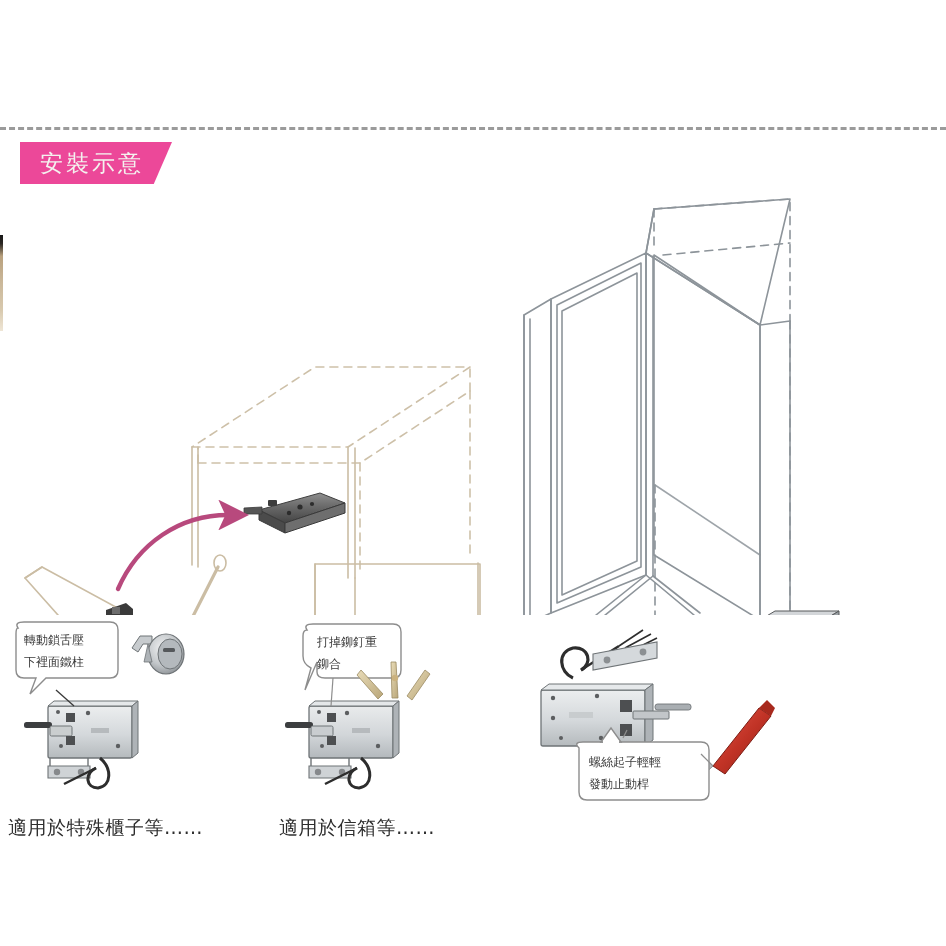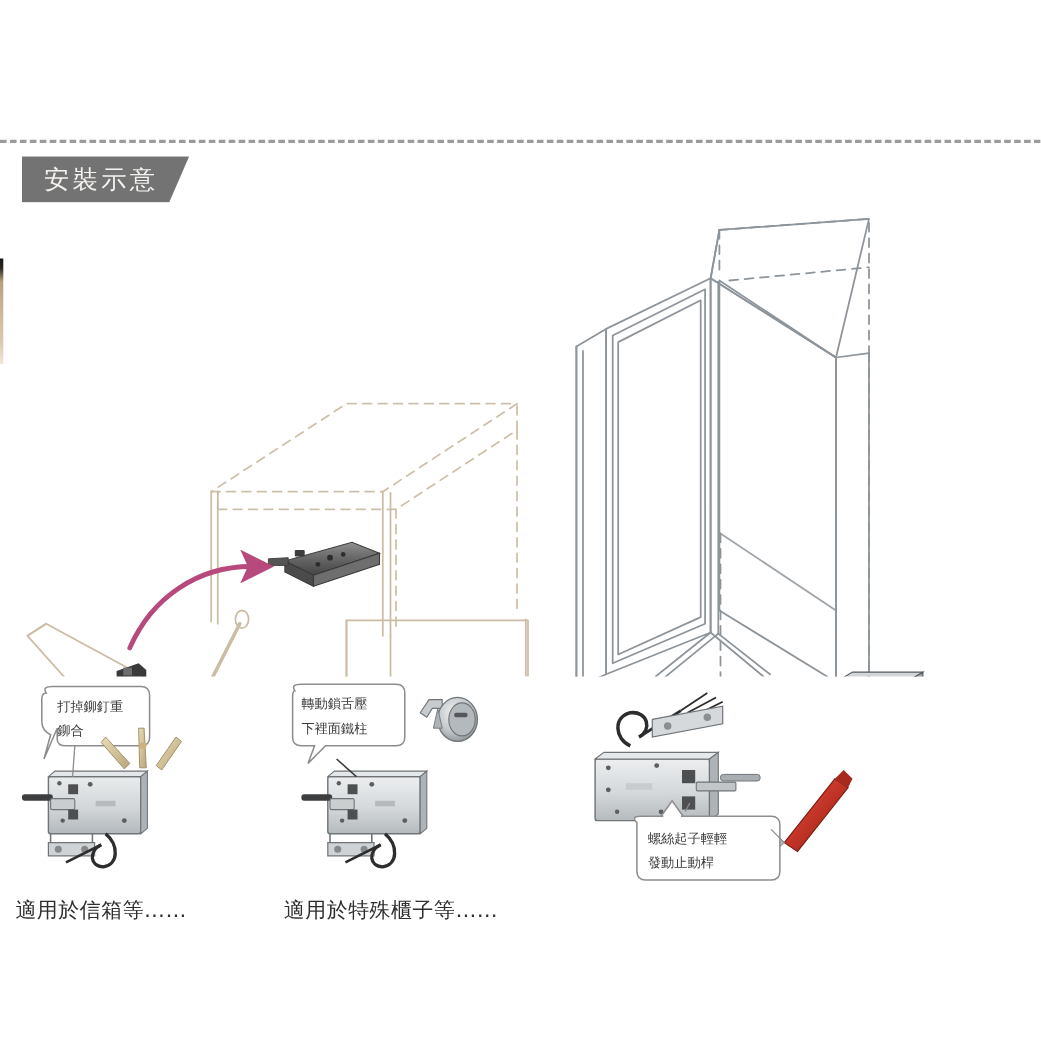--- a/index.html
+++ b/index.html
@@ -13,21 +13,21 @@
   
   .edge-artifact{position:absolute;left:0;top:235px;width:3px;height:96px;
     background:linear-gradient(180deg,#171717 0%,#2b2723 9%,#b9a17e 22%,#cbb89a 50%,#d8c9ae 78%,#efe6d6 100%);}
 
   
   .dashed-rule{position:absolute;left:0;top:127px;width:946px;height:0;
     border-top:3px dashed #9b9b9b;}
 
   
   .banner{position:absolute;left:20px;top:142px;height:42px;width:152px;
-    background:#737373;display:flex;align-items:center;justify-content:center;
+    background:#ec4899;display:flex;align-items:center;justify-content:center;
     clip-path:polygon(0 0,100% 0,88% 100%,0 100%);
     box-shadow:0 2px 3px rgba(0,0,0,.18);}
   .banner-text{color:#f4f2ef;font-size:23px;letter-spacing:3px;
     font-family:"DejaVu Sans","Liberation Sans",sans-serif;
     transform:translateX(-4px);}
 
   
   .illus{position:absolute;left:0;top:195px;width:946px;height:420px;}
   .illus svg{display:block;}
 
@@ -207,75 +207,20 @@
         <rect x="546" y="428" width="20" height="5" rx="2" fill="#55585b"></rect>
         <circle cx="540" cy="428" r="3.2" fill="#6b6e71"></circle>
       </g>
 
       <path d="M556 450 C 608 486, 676 474, 716 441" stroke="#7ea890" stroke-width="5" fill="none" stroke-linecap="round" marker-end="url(#greenHead)"></path>
     </svg>
   </div>
 
   <div class="panels">
 
-    <div class="panel panel-1">
-      <svg width="250" height="200" viewBox="0 0 250 200" xmlns="http://www.w3.org/2000/svg">
-        <defs>
-          <linearGradient id="p1body" x1="0" y1="0" x2="0" y2="1">
-            <stop offset="0%" stop-color="#e9ebec"></stop>
-            <stop offset="55%" stop-color="#d2d6d9"></stop>
-            <stop offset="100%" stop-color="#b3b8bc"></stop>
-          </linearGradient>
-          <linearGradient id="pinG" x1="0" y1="0" x2="1" y2="1">
-            <stop offset="0%" stop-color="#e9dcb8"></stop>
-            <stop offset="100%" stop-color="#b9a679"></stop>
-          </linearGradient>
-        </defs>
-
-        <g>
-          <path d="M42 12 Q38 6 48 6 L128 6 Q136 6 136 14 L136 52 Q136 60 128 60 L60 60 Q52 60 52 54 L52 44 L40 72 L46 50 Q38 46 38 38 L38 18 Q38 12 42 12 Z" fill="#ffffff" stroke="#8d8d8d" stroke-width="1.4"></path>
-        </g>
-        <text class="callout-text" x="52" y="28" font-size="13" fill="#3b3b3b" font-family="DejaVu Sans, Liberation Sans, sans-serif">打掉鉚釘重</text>
-        <text class="callout-text" x="52" y="50" font-size="13" fill="#3b3b3b" font-family="DejaVu Sans, Liberation Sans, sans-serif">鉚合</text>
-
-        <g>
-          <path d="M96 52 L118 76 L113 81 L92 57 Z" fill="url(#pinG)" stroke="#9a8a62" stroke-width=".8"></path>
-          <path d="M131 44 L133 80 L127 80 L126 44 Z" fill="url(#pinG)" stroke="#9a8a62" stroke-width=".8"></path>
-          <path d="M160 52 L142 78 L147 82 L165 56 Z" fill="url(#pinG)" stroke="#9a8a62" stroke-width=".8"></path>
-          <circle cx="130" cy="60" r="3.2" fill="#cbb27f"></circle>
-        </g>
-
-        <g>
-          <rect x="44" y="88" width="84" height="52" rx="2" fill="url(#p1body)" stroke="#6f7477" stroke-width="1.3"></rect>
-          <path d="M44 88 L50 83 L134 83 L128 88 Z" fill="#e4e7e9" stroke="#6f7477" stroke-width="1"></path>
-          <path d="M128 88 L134 83 L134 135 L128 140 Z" fill="#aeb3b7" stroke="#6f7477" stroke-width="1"></path>
-          <rect x="20" y="104" width="28" height="6" rx="2.5" fill="#3c3e40"></rect>
-          <rect x="46" y="108" width="22" height="10" rx="1.5" fill="#c9cdd0" stroke="#6f7477" stroke-width="1"></rect>
-          <rect x="62" y="95" width="9" height="9" fill="#4d4f51"></rect>
-          <rect x="62" y="118" width="9" height="9" fill="#4d4f51"></rect>
-          <circle cx="54" cy="94" r="2" fill="#5c5e60"></circle>
-          <circle cx="82" cy="95" r="2.2" fill="#5c5e60"></circle>
-          <circle cx="57" cy="128" r="2" fill="#5c5e60"></circle>
-          <circle cx="113" cy="128" r="2.2" fill="#5c5e60"></circle>
-          <rect x="87" y="110" width="18" height="5" fill="#b6babd"></rect>
-
-          <path d="M44 148 L86 148 L86 160 L44 160 Z" fill="#cfd3d6" stroke="#6f7477" stroke-width="1.1"></path>
-          <circle cx="53" cy="154" r="3.2" fill="#86898c"></circle>
-          <circle cx="77" cy="154" r="3.2" fill="#86898c"></circle>
-          <path d="M46 140 L46 148 M84 140 L84 148" stroke="#6f7477" stroke-width="1.4"></path>
-
-          <path d="M96 140 C 108 150, 108 168, 94 170 C 82 170, 80 156, 92 150" stroke="#2d2d2d" stroke-width="3" fill="none"></path>
-          <path d="M92 150 L60 166" stroke="#2d2d2d" stroke-width="2.4" fill="none"></path>
-        </g>
-
-        <path d="M68 60 L66 88" stroke="#8d8d8d" stroke-width="1.2" fill="none"></path>
-      </svg>
-      <div class="panel-caption cap-1">適用於信箱等……</div>
-    </div>
-
     <div class="panel panel-2">
       <svg width="265" height="200" viewBox="0 0 265 200" xmlns="http://www.w3.org/2000/svg">
         <defs>
           <linearGradient id="p2body" x1="0" y1="0" x2="0" y2="1">
             <stop offset="0%" stop-color="#eceeef"></stop>
             <stop offset="55%" stop-color="#d4d8db"></stop>
             <stop offset="100%" stop-color="#b5babd"></stop>
           </linearGradient>
           <radialGradient id="camG" cx="40%" cy="35%" r="70%">
             <stop offset="0%" stop-color="#f0f1f2"></stop>
@@ -317,20 +262,75 @@
           <path d="M50 140 L50 148 M88 140 L88 148" stroke="#6f7477" stroke-width="1.4"></path>
           <path d="M100 140 C 112 150, 112 168, 98 170 C 86 170, 84 156, 96 150" stroke="#2d2d2d" stroke-width="3" fill="none"></path>
           <path d="M96 150 L64 166" stroke="#2d2d2d" stroke-width="2.4" fill="none"></path>
         </g>
 
         <path d="M56 72 L74 88" stroke="#3a3a3a" stroke-width="1.4" fill="none"></path>
       </svg>
       <div class="panel-caption cap-2">適用於特殊櫃子等……</div>
     </div>
 
+    <div class="panel panel-1">
+      <svg width="250" height="200" viewBox="0 0 250 200" xmlns="http://www.w3.org/2000/svg">
+        <defs>
+          <linearGradient id="p1body" x1="0" y1="0" x2="0" y2="1">
+            <stop offset="0%" stop-color="#e9ebec"></stop>
+            <stop offset="55%" stop-color="#d2d6d9"></stop>
+            <stop offset="100%" stop-color="#b3b8bc"></stop>
+          </linearGradient>
+          <linearGradient id="pinG" x1="0" y1="0" x2="1" y2="1">
+            <stop offset="0%" stop-color="#e9dcb8"></stop>
+            <stop offset="100%" stop-color="#b9a679"></stop>
+          </linearGradient>
+        </defs>
+
+        <g>
+          <path d="M42 12 Q38 6 48 6 L128 6 Q136 6 136 14 L136 52 Q136 60 128 60 L60 60 Q52 60 52 54 L52 44 L40 72 L46 50 Q38 46 38 38 L38 18 Q38 12 42 12 Z" fill="#ffffff" stroke="#8d8d8d" stroke-width="1.4"></path>
+        </g>
+        <text class="callout-text" x="52" y="28" font-size="13" fill="#3b3b3b" font-family="DejaVu Sans, Liberation Sans, sans-serif">打掉鉚釘重</text>
+        <text class="callout-text" x="52" y="50" font-size="13" fill="#3b3b3b" font-family="DejaVu Sans, Liberation Sans, sans-serif">鉚合</text>
+
+        <g>
+          <path d="M96 52 L118 76 L113 81 L92 57 Z" fill="url(#pinG)" stroke="#9a8a62" stroke-width=".8"></path>
+          <path d="M131 44 L133 80 L127 80 L126 44 Z" fill="url(#pinG)" stroke="#9a8a62" stroke-width=".8"></path>
+          <path d="M160 52 L142 78 L147 82 L165 56 Z" fill="url(#pinG)" stroke="#9a8a62" stroke-width=".8"></path>
+          <circle cx="130" cy="60" r="3.2" fill="#cbb27f"></circle>
+        </g>
+
+        <g>
+          <rect x="44" y="88" width="84" height="52" rx="2" fill="url(#p1body)" stroke="#6f7477" stroke-width="1.3"></rect>
+          <path d="M44 88 L50 83 L134 83 L128 88 Z" fill="#e4e7e9" stroke="#6f7477" stroke-width="1"></path>
+          <path d="M128 88 L134 83 L134 135 L128 140 Z" fill="#aeb3b7" stroke="#6f7477" stroke-width="1"></path>
+          <rect x="20" y="104" width="28" height="6" rx="2.5" fill="#3c3e40"></rect>
+          <rect x="46" y="108" width="22" height="10" rx="1.5" fill="#c9cdd0" stroke="#6f7477" stroke-width="1"></rect>
+          <rect x="62" y="95" width="9" height="9" fill="#4d4f51"></rect>
+          <rect x="62" y="118" width="9" height="9" fill="#4d4f51"></rect>
+          <circle cx="54" cy="94" r="2" fill="#5c5e60"></circle>
+          <circle cx="82" cy="95" r="2.2" fill="#5c5e60"></circle>
+          <circle cx="57" cy="128" r="2" fill="#5c5e60"></circle>
+          <circle cx="113" cy="128" r="2.2" fill="#5c5e60"></circle>
+          <rect x="87" y="110" width="18" height="5" fill="#b6babd"></rect>
+
+          <path d="M44 148 L86 148 L86 160 L44 160 Z" fill="#cfd3d6" stroke="#6f7477" stroke-width="1.1"></path>
+          <circle cx="53" cy="154" r="3.2" fill="#86898c"></circle>
+          <circle cx="77" cy="154" r="3.2" fill="#86898c"></circle>
+          <path d="M46 140 L46 148 M84 140 L84 148" stroke="#6f7477" stroke-width="1.4"></path>
+
+          <path d="M96 140 C 108 150, 108 168, 94 170 C 82 170, 80 156, 92 150" stroke="#2d2d2d" stroke-width="3" fill="none"></path>
+          <path d="M92 150 L60 166" stroke="#2d2d2d" stroke-width="2.4" fill="none"></path>
+        </g>
+
+        <path d="M68 60 L66 88" stroke="#8d8d8d" stroke-width="1.2" fill="none"></path>
+      </svg>
+      <div class="panel-caption cap-1">適用於信箱等……</div>
+    </div>
+
     <div class="panel panel-3">
       <svg width="300" height="200" viewBox="0 0 300 200" xmlns="http://www.w3.org/2000/svg">
         <defs>
           <linearGradient id="p3body" x1="0" y1="0" x2="0" y2="1">
             <stop offset="0%" stop-color="#eceeef"></stop>
             <stop offset="55%" stop-color="#d4d8db"></stop>
             <stop offset="100%" stop-color="#b5babd"></stop>
           </linearGradient>
           <linearGradient id="sdG" x1="0" y1="0" x2="1" y2="1">
             <stop offset="0%" stop-color="#e4584a"></stop>

